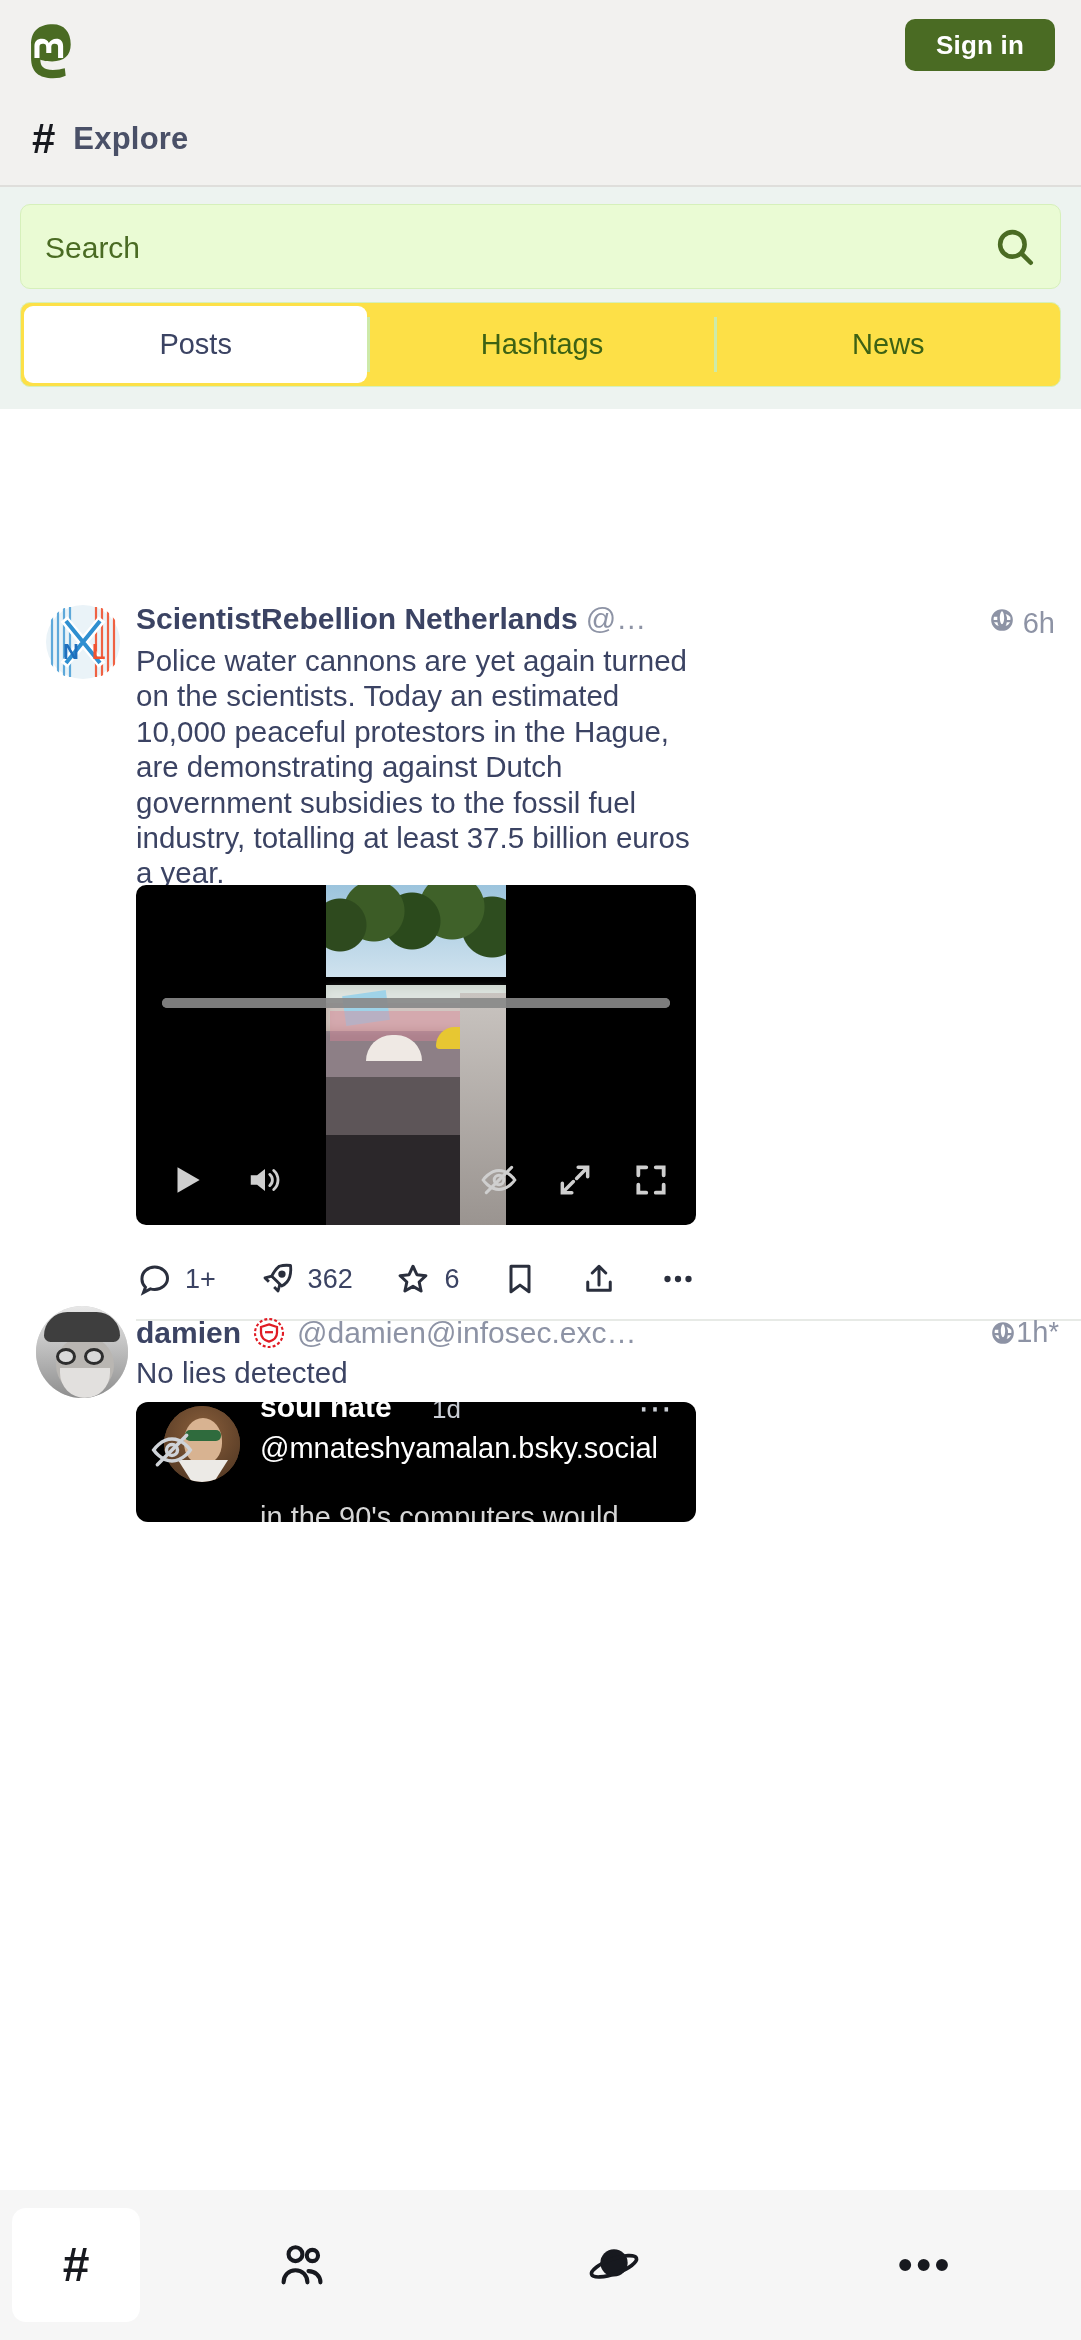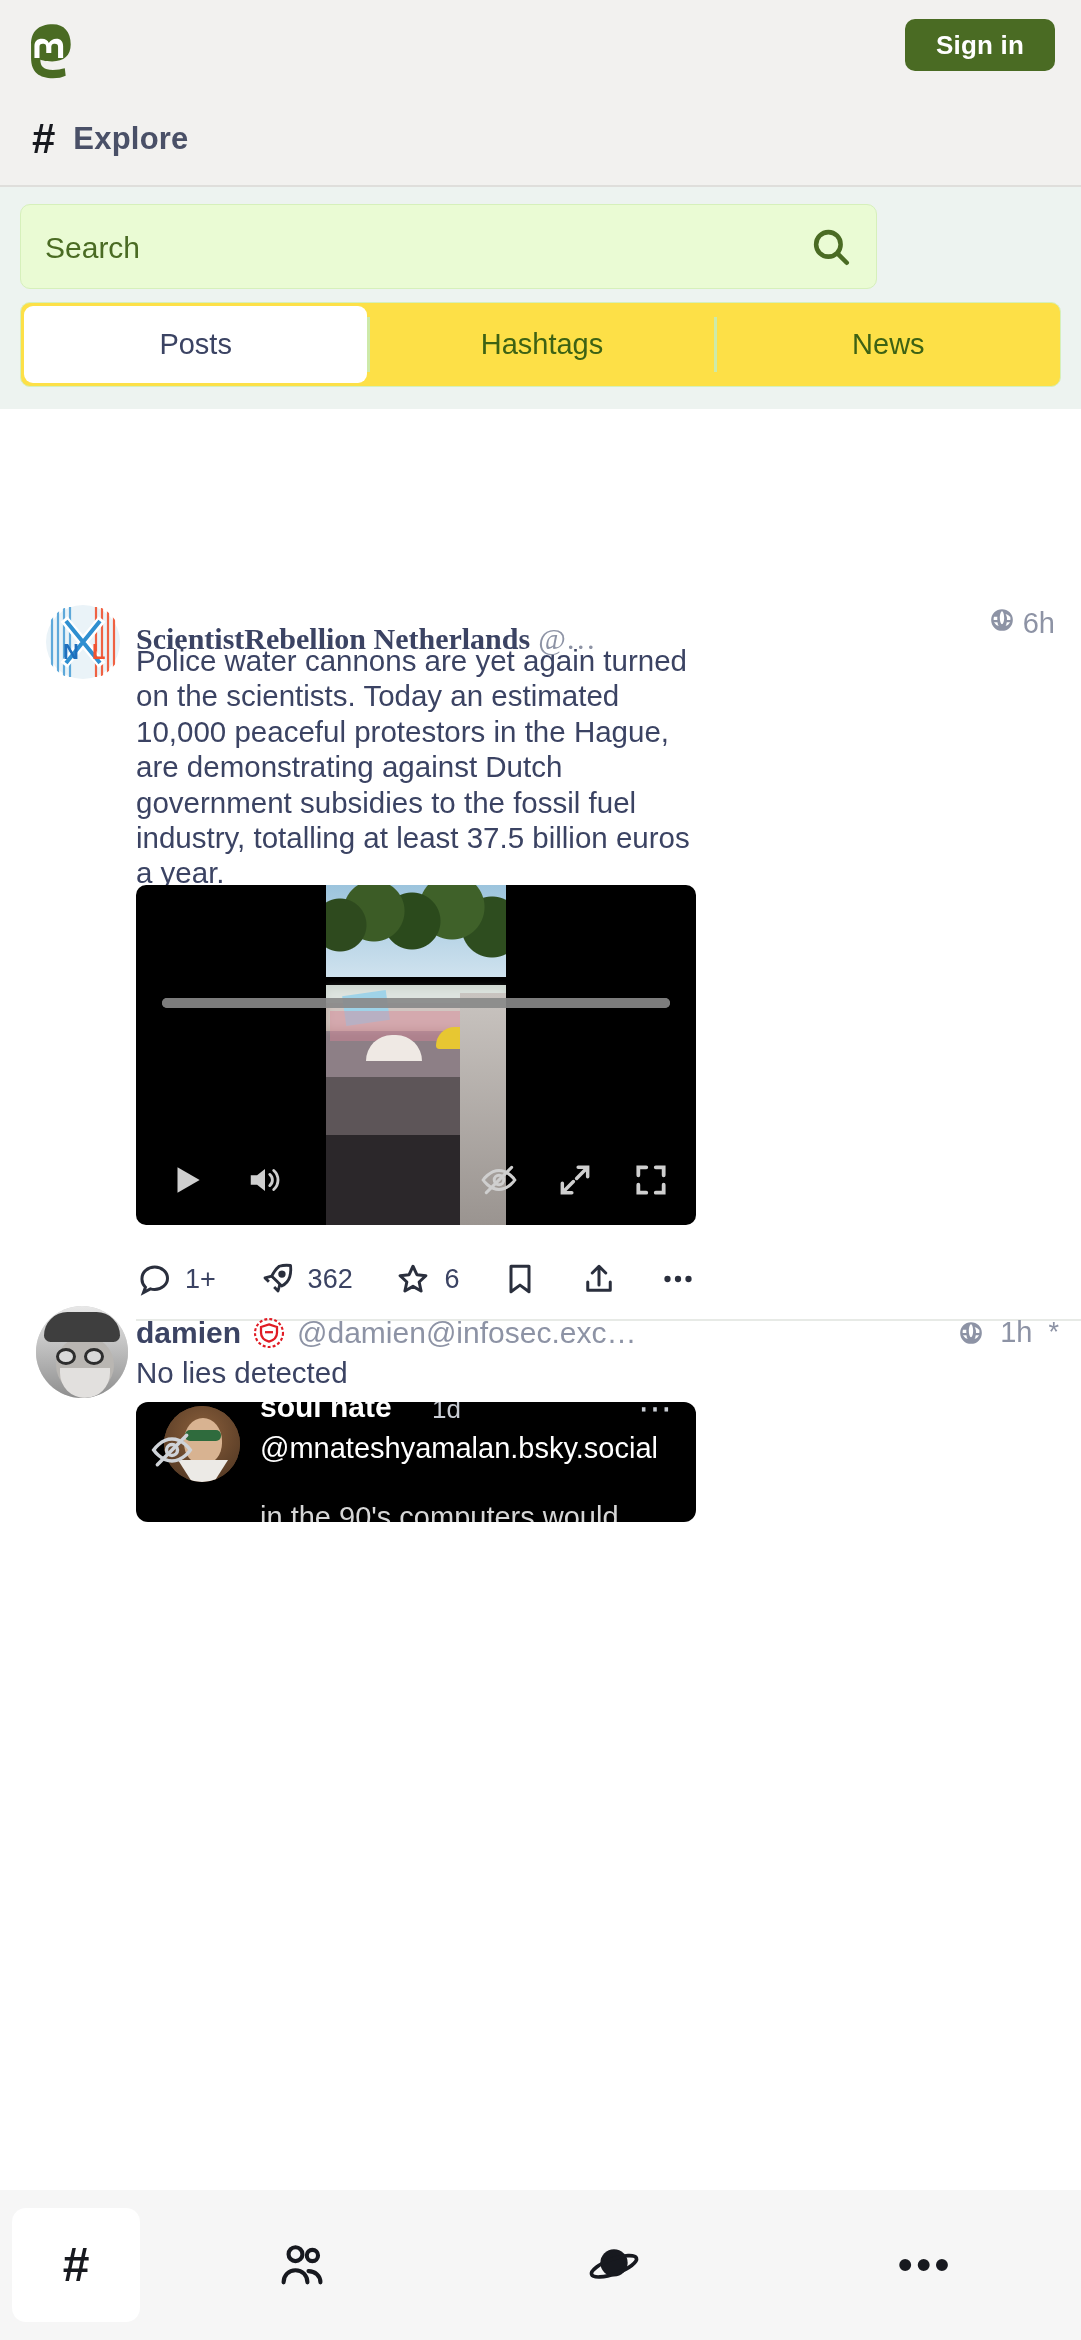--- a/index.html
+++ b/index.html
@@ -74,21 +74,21 @@
   .search-panel {
     position: absolute;
     top: 187px; left: 0;
     width: 1081px;
     height: 222px;
     background: #edf3f0;
   }
   .search-box {
     position: absolute;
     left: 20px; top: 17px;
-    width: 857px; height: 85px;
+    width: 1041px; height: 85px;
     background: #eafbd4;
     border: 1px solid #d6f0bb;
     border-radius: 10px;
   }
   .search-placeholder {
     position: absolute;
     left: 24px; top: 26px;
     font-size: 30px;
     color: #4a6b23;
   }
@@ -165,25 +165,24 @@
   .avatar1 {
     position: absolute;
     left: 44px; top: 22px;
     width: 78px; height: 78px;
     border-radius: 50%;
     overflow: hidden;
     background: #ffffff;
   }
   .post1-header {
     position: absolute;
-    left: 136px; top: 41px;
+    left: 136px; top: 21px;
     width: 560px;
     display: flex;
     align-items: flex-start;
-    font-family: Liberation Serif, serif;
   }
   .display-name {
     font-size: 30px;
     font-weight: bold;
     color: #3b4363;
     white-space: nowrap;
   }
   .handle-trunc {
     font-size: 30px;
     color: #8d93a5;
@@ -391,21 +390,21 @@
   .handle2 {
     font-size: 30px;
     color: #8d93a5;
     white-space: nowrap;
   }
   .post2-meta {
     position: absolute;
     right: 22px; top: 28px;
     display: flex;
     align-items: center;
-    gap: 16px;
+    gap: 0;
     font-size: 29px;
     color: #8d93a5;
   }
   .meta-star { font-size: 27px; color: #8d93a5; }
   .post2-text {
     position: absolute;
     left: 136px; top: 68px;
     font-size: 29.5px;
     color: #3b4363;
   }

